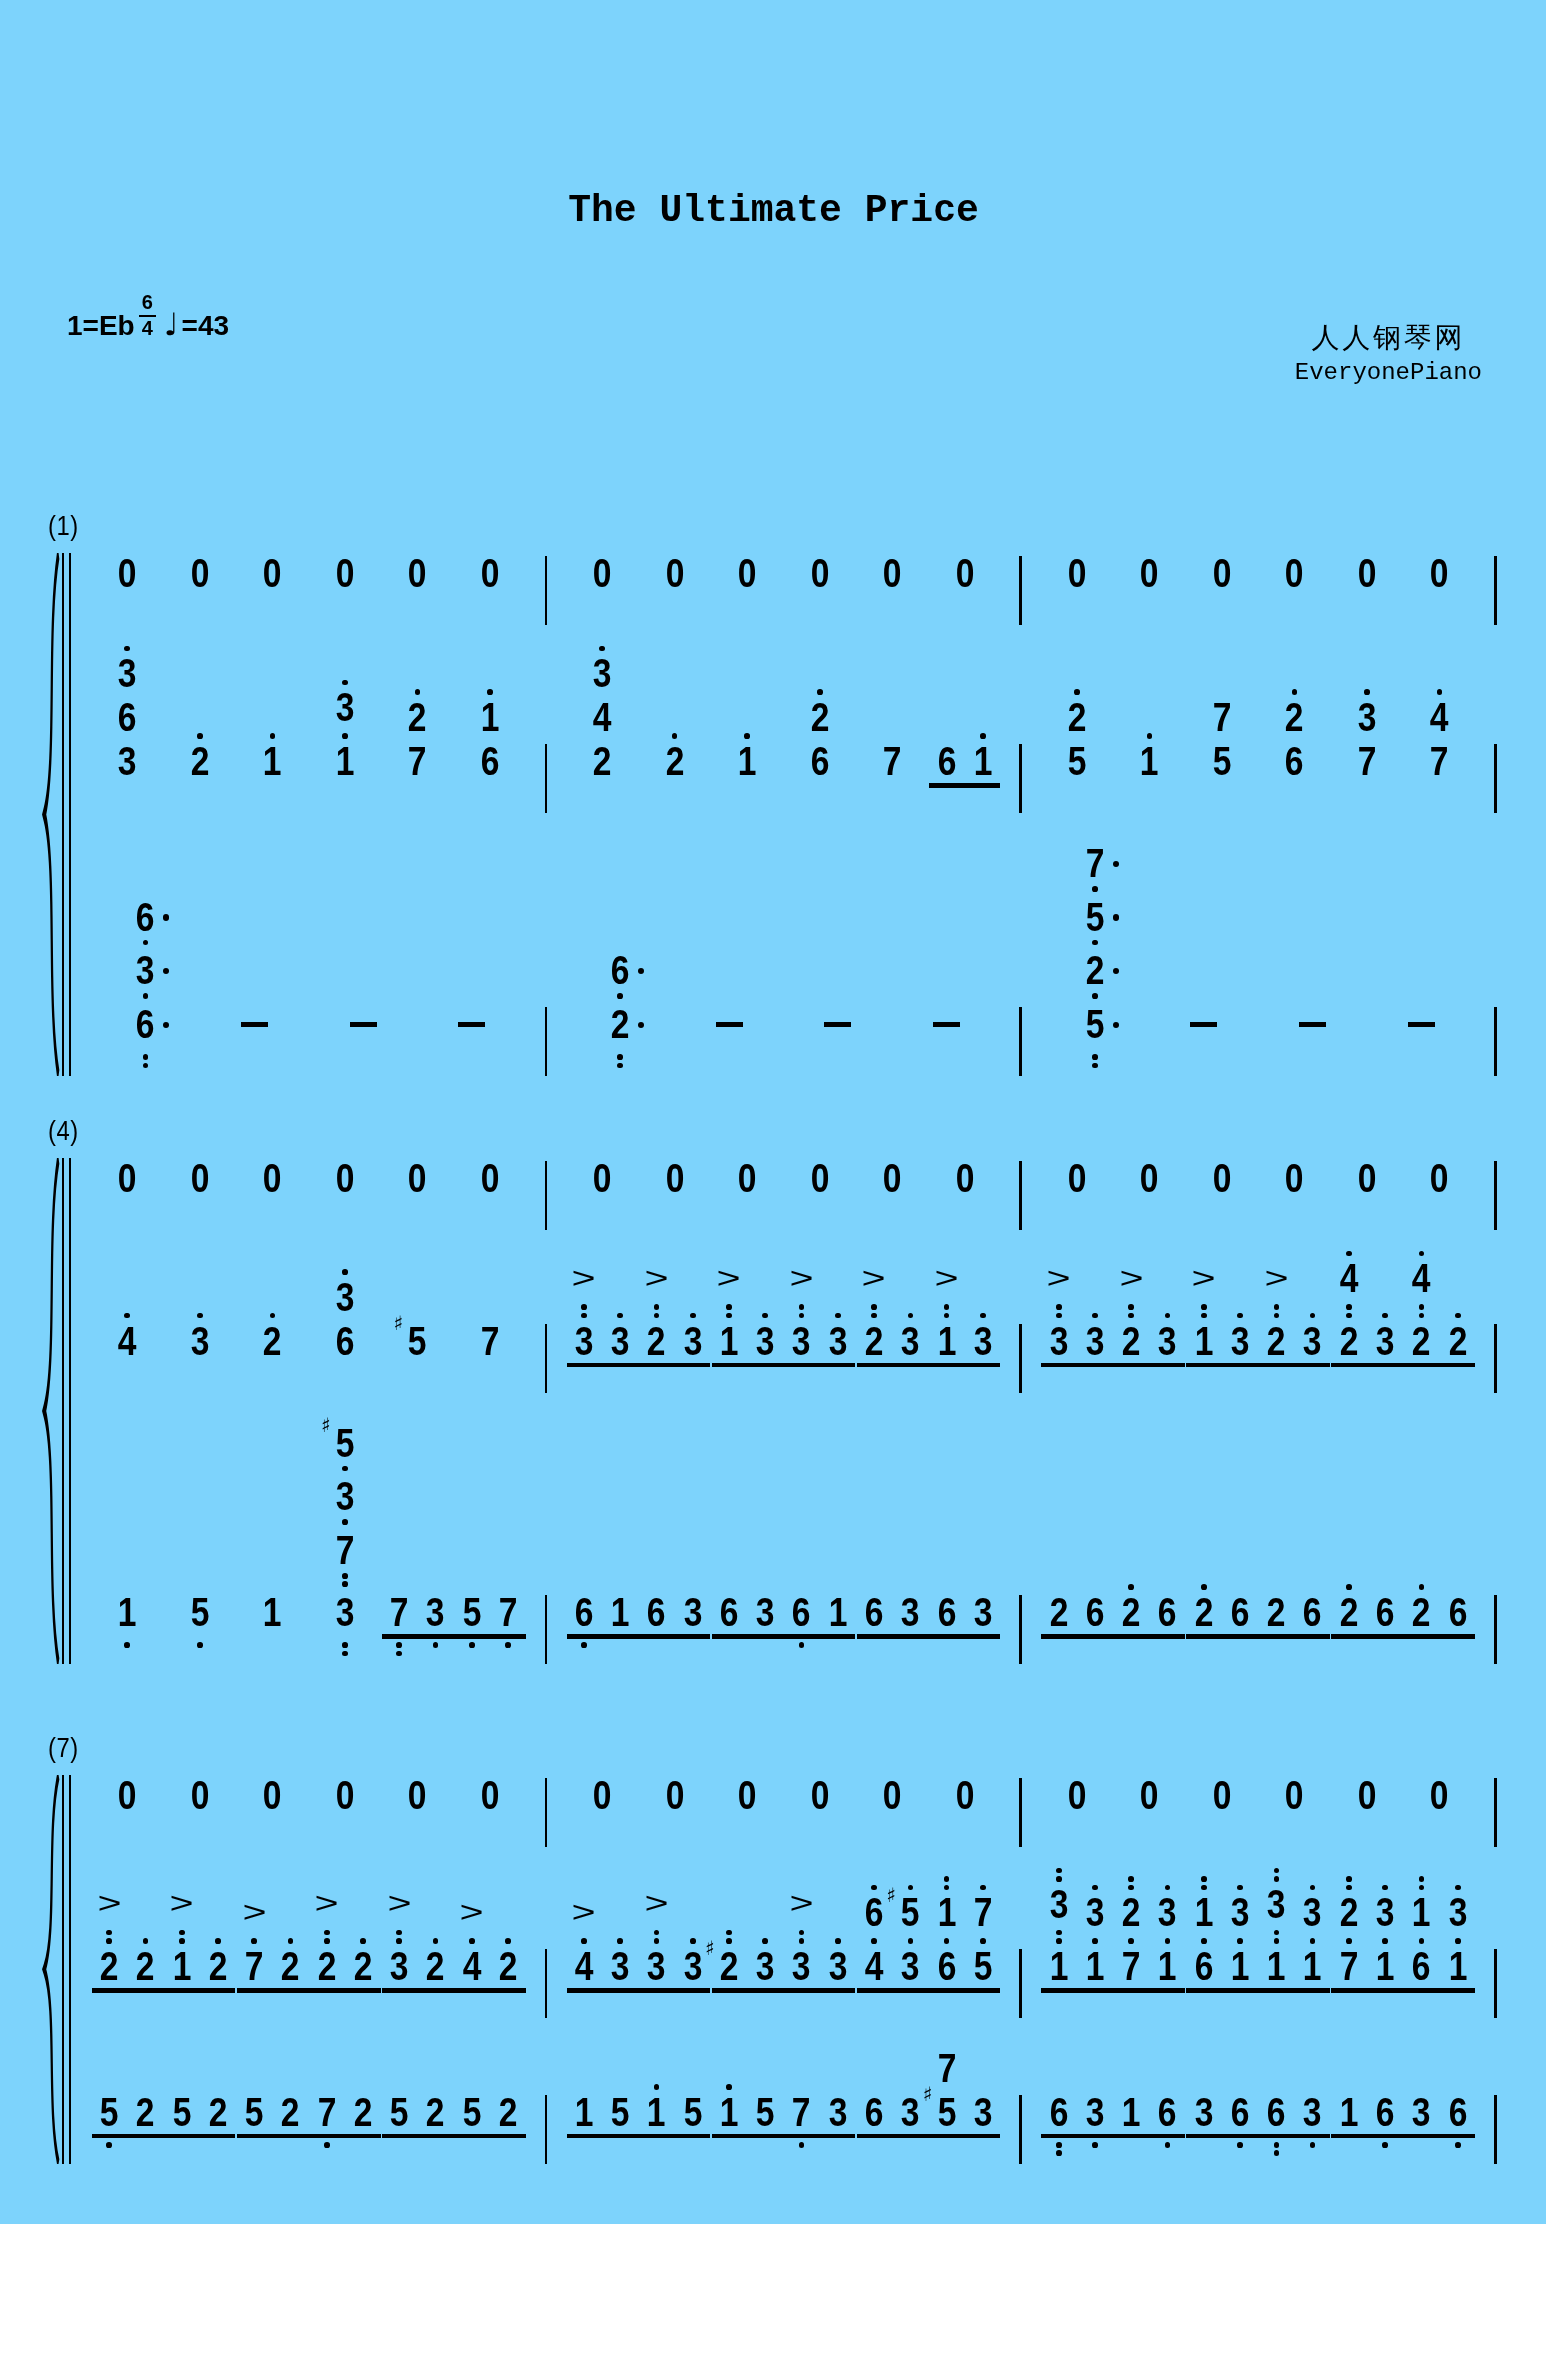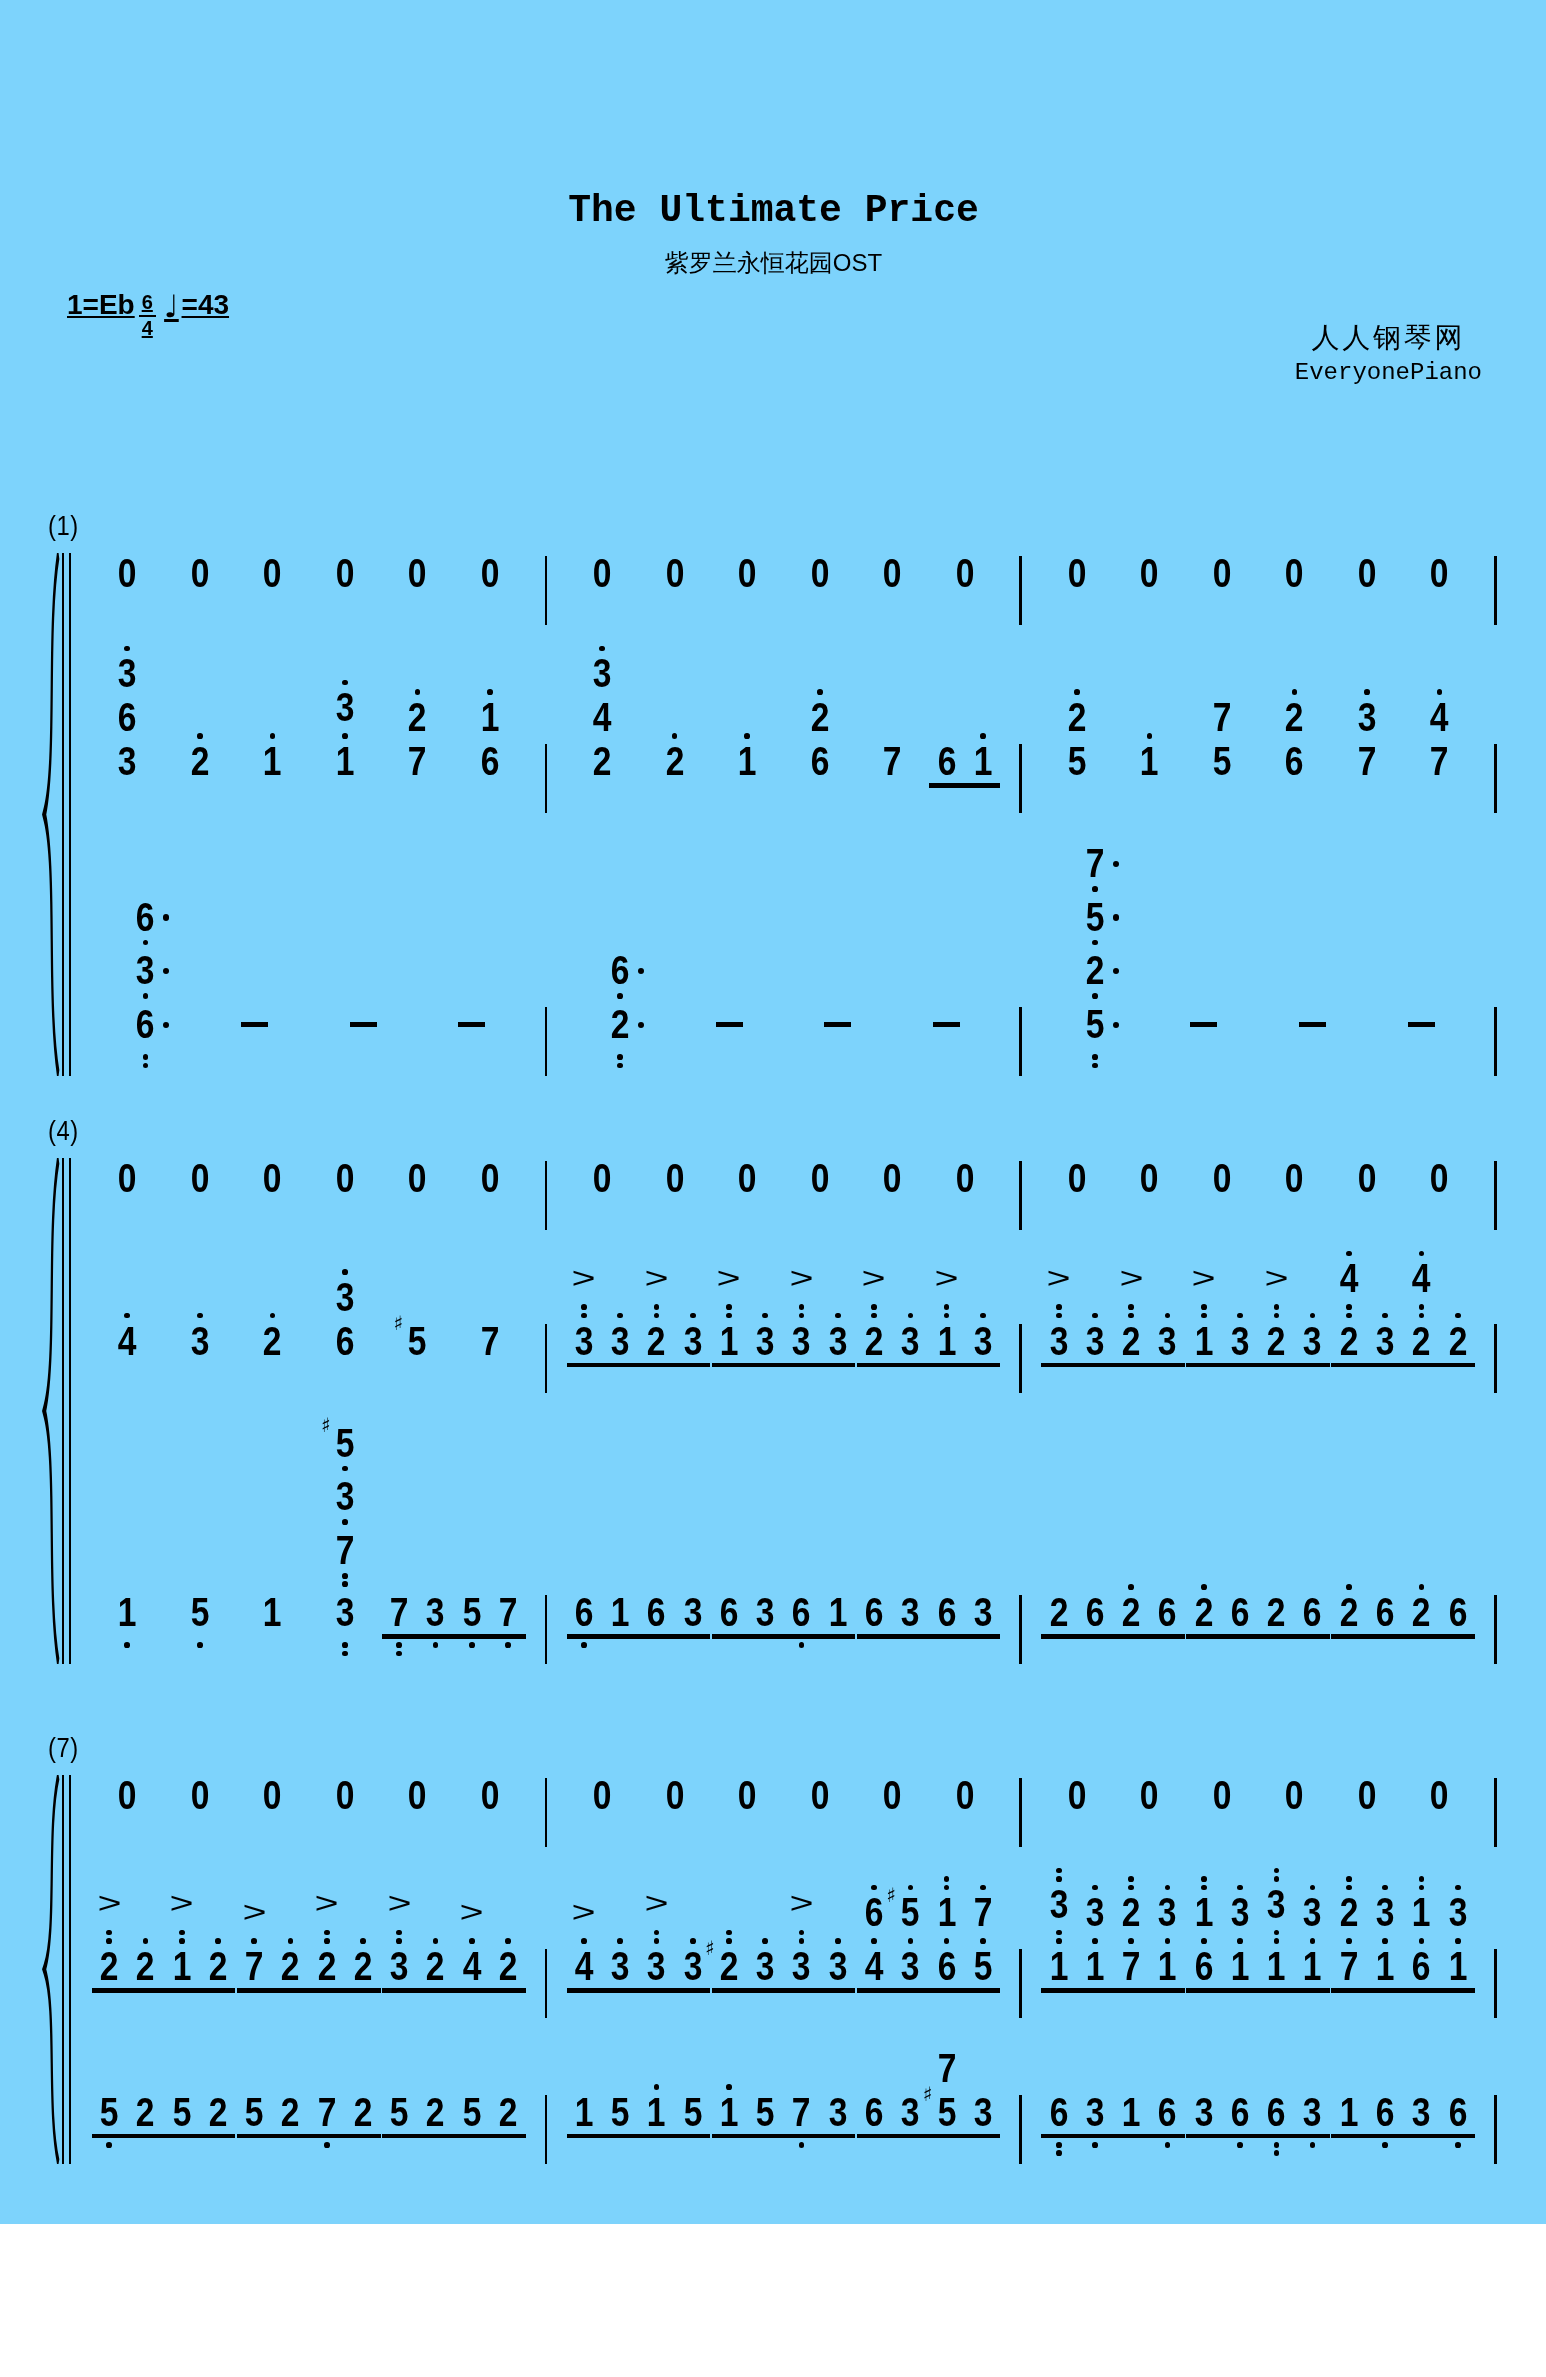--- a/index.html
+++ b/index.html
@@ -4,22 +4,22 @@
 <style>
   html,body{margin:0;padding:0;background:#fff;}
   .page{position:relative;width:1547px;height:2224px;background:#7dd3fc;overflow:hidden;
         font-family:"Liberation Sans",sans-serif;color:#000;}
 
   
   .title{position:absolute;top:190px;left:0;right:0;text-align:center;
          font:700 38px/1.1 "Liberation Mono",monospace;}
   .subtitle{position:absolute;top:249px;left:0;right:0;text-align:center;
             font:400 24px/1.2 "Liberation Sans",sans-serif;}
-  .keysig{position:absolute;left:67px;top:291px;display:flex;align-items:flex-start;
-          font:700 28px/1 "Liberation Sans",sans-serif;text-decoration:underline;}
+  .keysig{position:absolute;left:67px;top:291px;display:flex;align-items:flex-end;
+          font:700 28px/1 "Liberation Sans",sans-serif;}
   .frac{display:inline-flex;flex-direction:column;align-items:center;margin:0 8.5px 0 4.2px;
         font:700 20px/1.15 "Liberation Sans",sans-serif;}
   .frac .num{border-bottom:2.1px solid #000;padding:0 2.8px 0.7px;}
   .tempoglyph{font:400 31px/1 "DejaVu Sans",sans-serif;margin-right:2.8px;}
   .credits{position:absolute;right:65px;top:320px;text-align:center;}
   .credit-cn{font:400 28px/1.3 "Liberation Sans",sans-serif;letter-spacing:2.8px;text-align:center;}
   .credit-en{font:400 24px/1.4 "Liberation Mono",monospace;}
 
   
   .system{position:absolute;left:39px;width:1458px;}
@@ -68,21 +68,20 @@
   .wm-piano .wl{position:absolute;top:0;bottom:0;width:0.7px;background:#9a9a9a;}
   .wm-site{position:absolute;left:116px;top:31px;font:400 33px/1 "Liberation Sans",sans-serif;color:#111;white-space:nowrap;}
   .wm-url{position:absolute;left:117px;top:65px;font:700 20.5px/1 "Liberation Sans",sans-serif;color:#454545;white-space:nowrap;}
 </style>
 </head>
 <body>
 
 <div class="page">
 
   <div class="title">The Ultimate Price</div>
-  <div class="subtitle">紫罗兰永恒花园OST</div>
 
   <div class="keysig">
     <span>1=Eb</span>
     <span class="frac">
       <span class="num">6</span>
       <span class="den">4</span>
     </span>
     <span class="tempoglyph">♩</span>
     <span>=43</span>
   </div>

